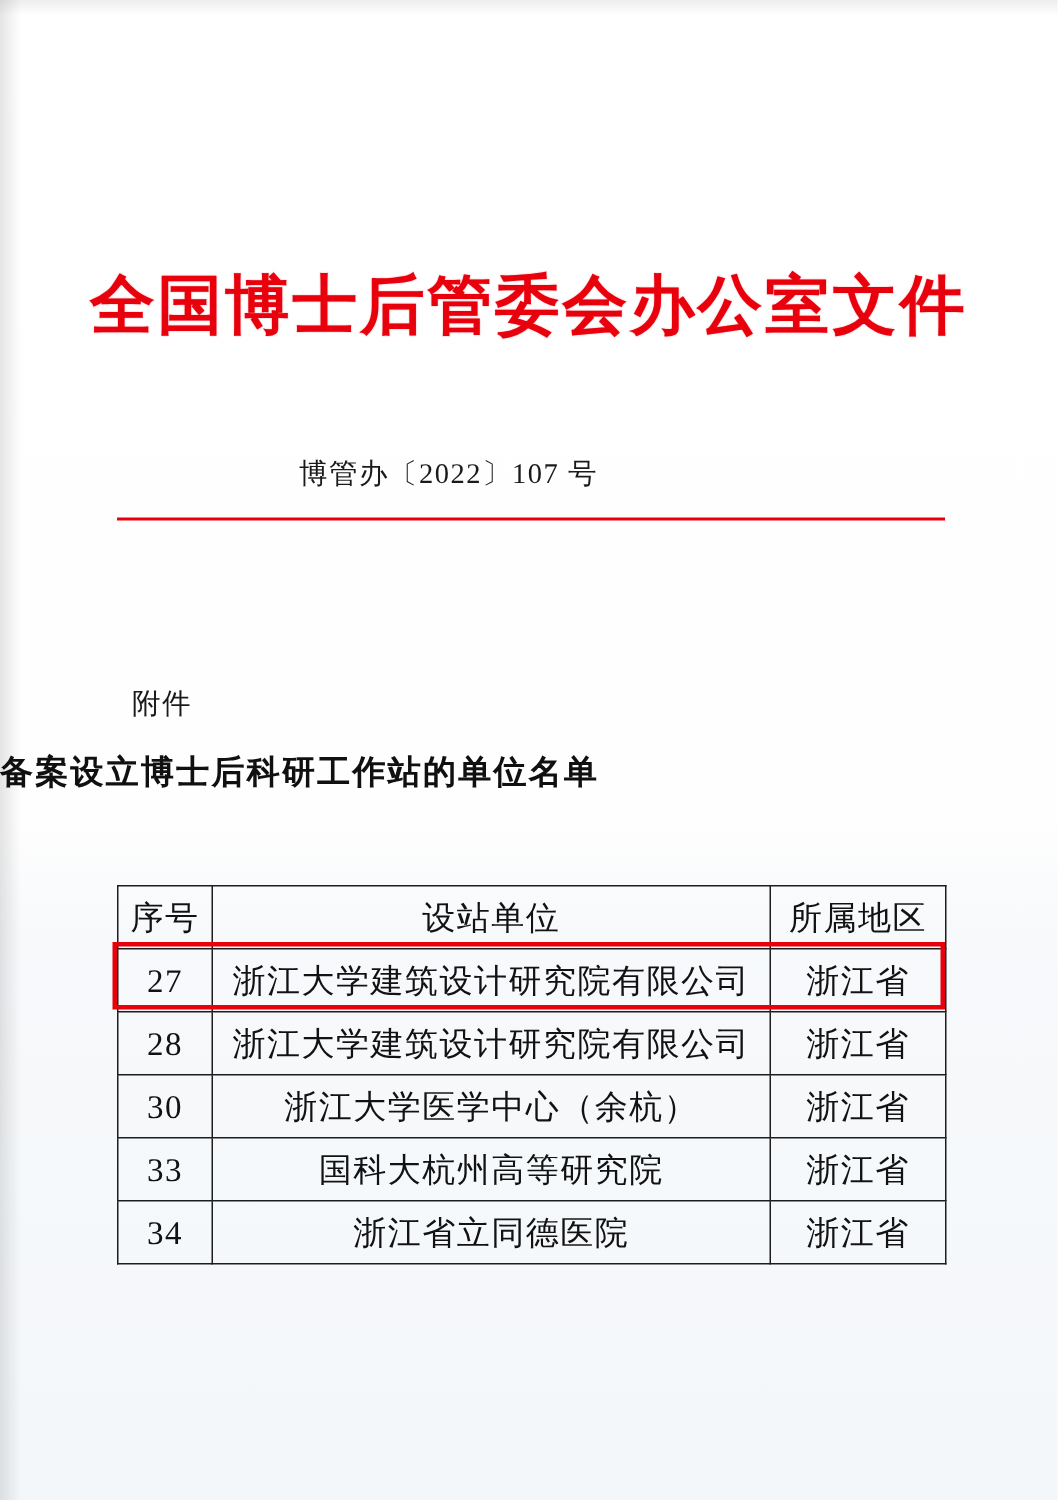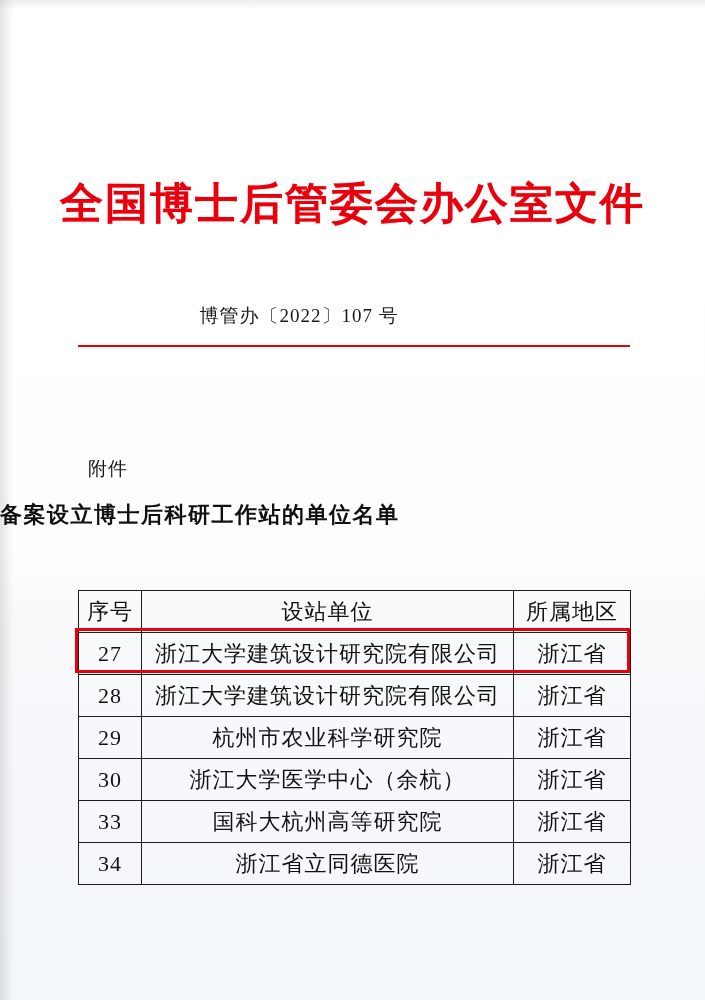--- a/index.html
+++ b/index.html
@@ -165,25 +165,20 @@
             <td class="col-no">27</td>
             <td class="col-unit">浙江大学建筑设计研究院有限公司</td>
             <td class="col-region">浙江省</td>
           </tr>
           <tr>
             <td class="col-no">28</td>
             <td class="col-unit">浙江大学建筑设计研究院有限公司</td>
             <td class="col-region">浙江省</td>
           </tr>
           <tr>
-            <td class="col-no">29</td>
-            <td class="col-unit">杭州市农业科学研究院</td>
-            <td class="col-region">浙江省</td>
-          </tr>
-          <tr>
             <td class="col-no">30</td>
             <td class="col-unit">浙江大学医学中心（余杭）</td>
             <td class="col-region">浙江省</td>
           </tr>
           <tr>
             <td class="col-no">33</td>
             <td class="col-unit">国科大杭州高等研究院</td>
             <td class="col-region">浙江省</td>
           </tr>
           <tr>

